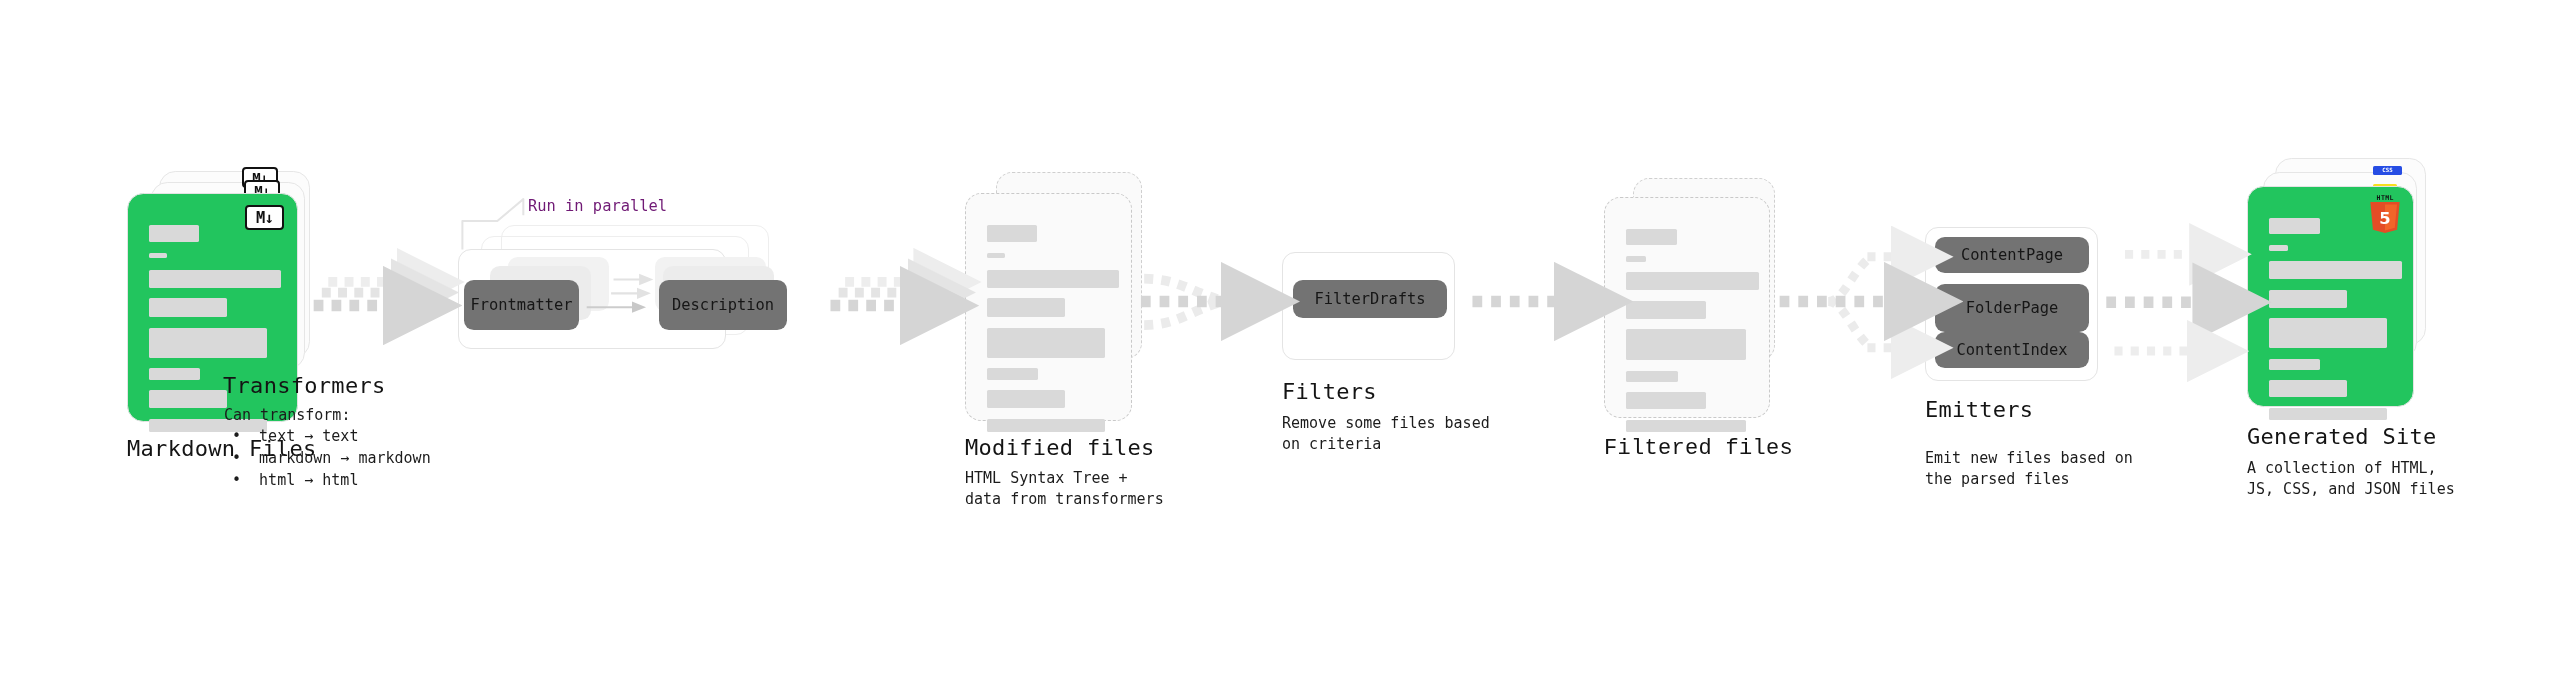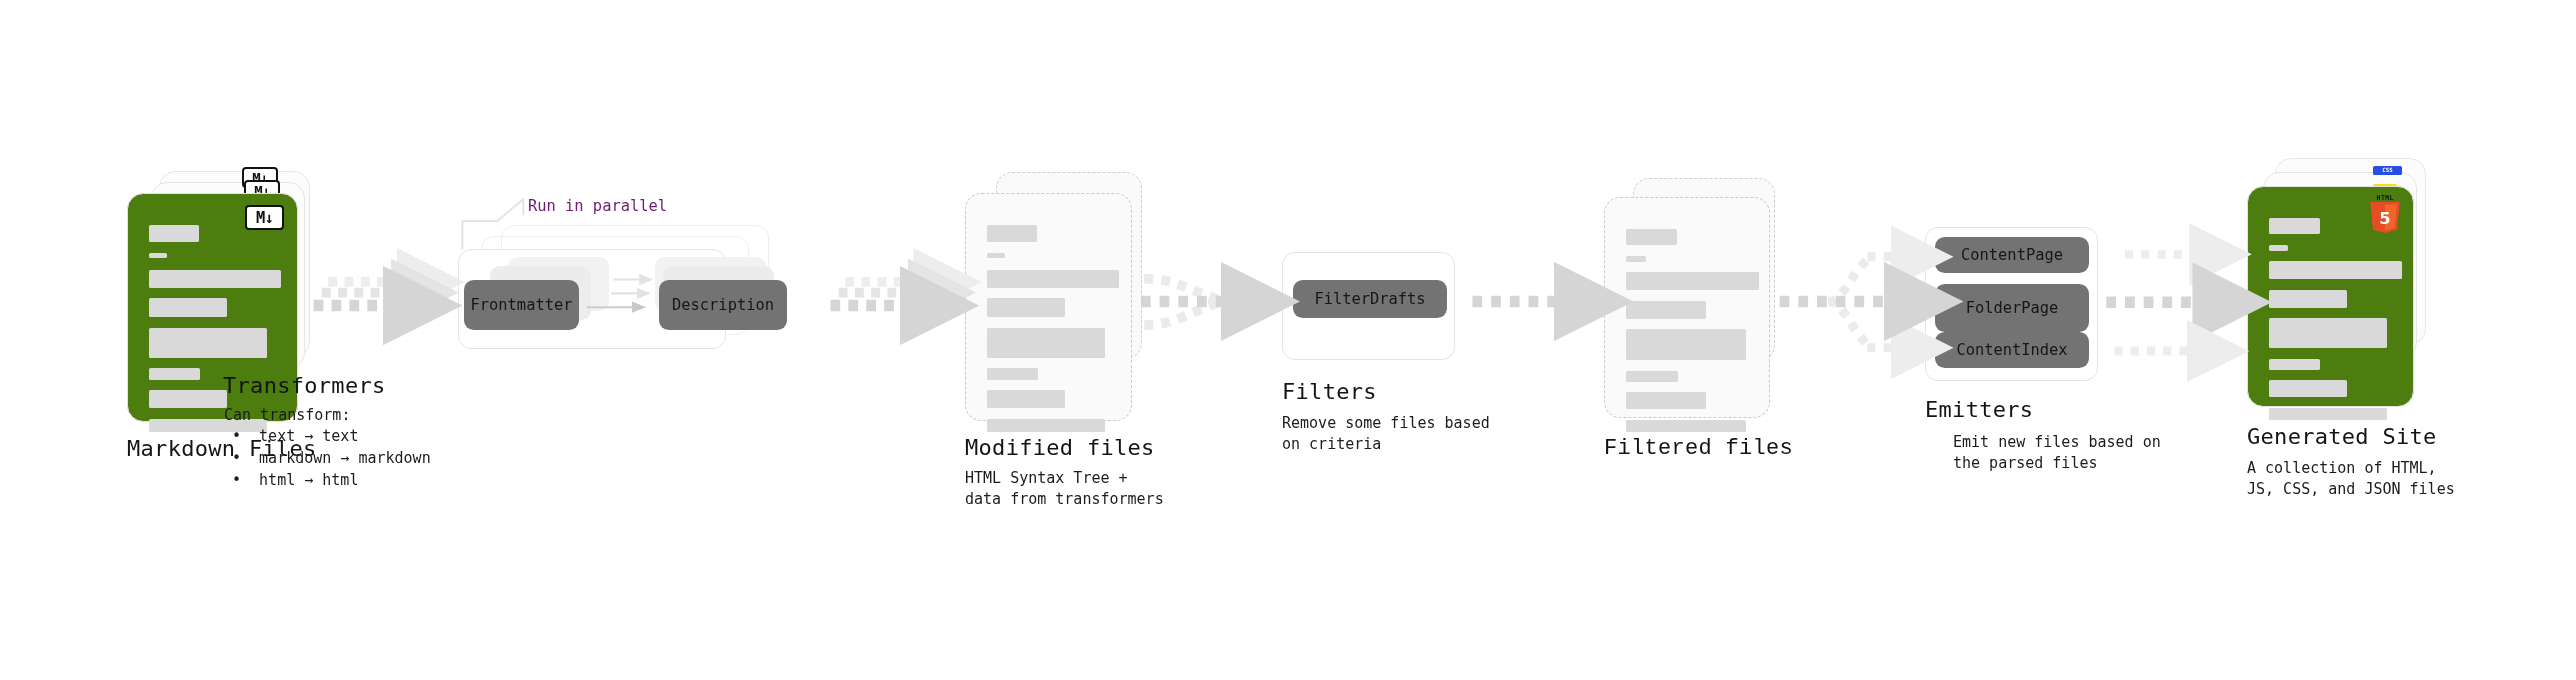--- a/index.html
+++ b/index.html
@@ -6,21 +6,21 @@
   body{width:2576px;height:681px;overflow:hidden;
        font-family:"DejaVu Sans Mono","Liberation Mono",monospace;
        -webkit-font-smoothing:antialiased;}
 
   #stage{position:relative;width:2576px;height:681px;background:#fff;}
 
   
   .abs{position:absolute;}
 
   
-  .doc{position:absolute;border-radius:16.3px;background:#4d7c0f;border:1.6px solid #e3e3e3;box-sizing:border-box;}
+  .doc{position:absolute;border-radius:16.3px;background:#22c55e;border:1.6px solid #e3e3e3;box-sizing:border-box;}
   .doc.dashed{border:1.6px dashed #c9c9c9;background:#fafafa;}
   .doc .bars{position:absolute;left:21px;top:31px;right:21px;}
   .bar{background:#d9d9d9;border-radius:1.6px;margin-bottom:10.6px;}
 
   
   .sheet{position:absolute;border-radius:16.3px;background:#fcfcfc;border:1.6px solid #e6e6e6;box-sizing:border-box;}
   .sheet.dashed{border:1.6px dashed #cfcfcf;background:#fafafa;}
 
   
   .title{position:absolute;font-size:22px;color:#141414;letter-spacing:0.3px;white-space:nowrap;}
@@ -142,21 +142,21 @@
     </div>
     <div class="title" style="left:1604px;top:436px;font-family:Liberation Mono, monospace;">Filtered files</div>
   </div>
 
   <div>
     <div class="groupbox" style="left:1925px;top:227px;width:173px;height:154px;"></div>
     <div class="pill" style="left:1935px;top:237px;width:154px;height:36px;">ContentPage</div>
     <div class="pill" style="left:1935px;top:284px;width:154px;height:48px;">FolderPage</div>
     <div class="pill" style="left:1935px;top:332px;width:154px;height:36px;">ContentIndex</div>
     <div class="title" style="left:1925px;top:397px;">Emitters</div>
-    <div class="subtitle" style="left:1925px;top:432px;margin-left:28px;">Emit new files based on
+    <div class="subtitle" style="left:1925px;top:448px;">Emit new files based on
 the parsed files</div>
   </div>
 
   <div>
     <div class="sheet" style="left:2275px;top:158px;width:151px;height:187px;"></div>
     <div class="sheet" style="left:2263px;top:172px;width:154px;height:187px;"></div>
 
     <div class="mini-badge" style="left:2373px;top:166px;width:29px;height:9px;background:#264de4;">
       <span style="display:block;font-size:5.7px;color:#fff;text-align:center;line-height:9px;font-weight:bold;">CSS</span>
     </div>

